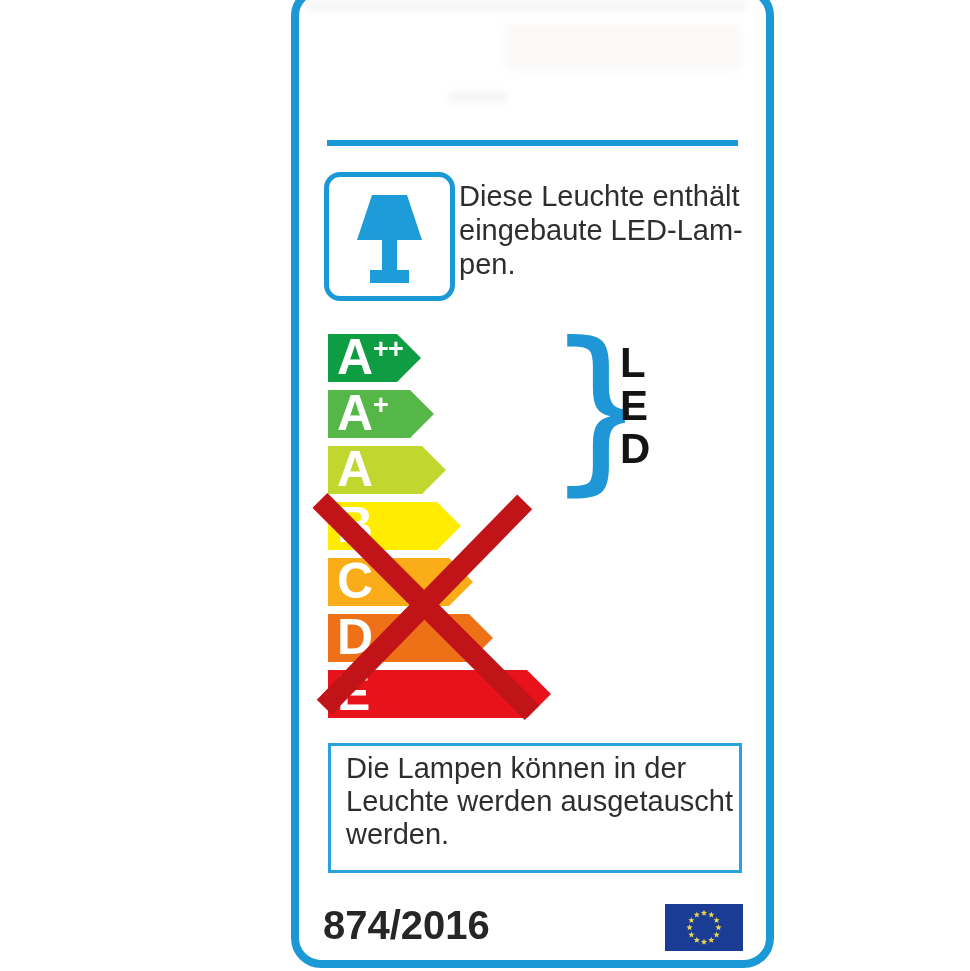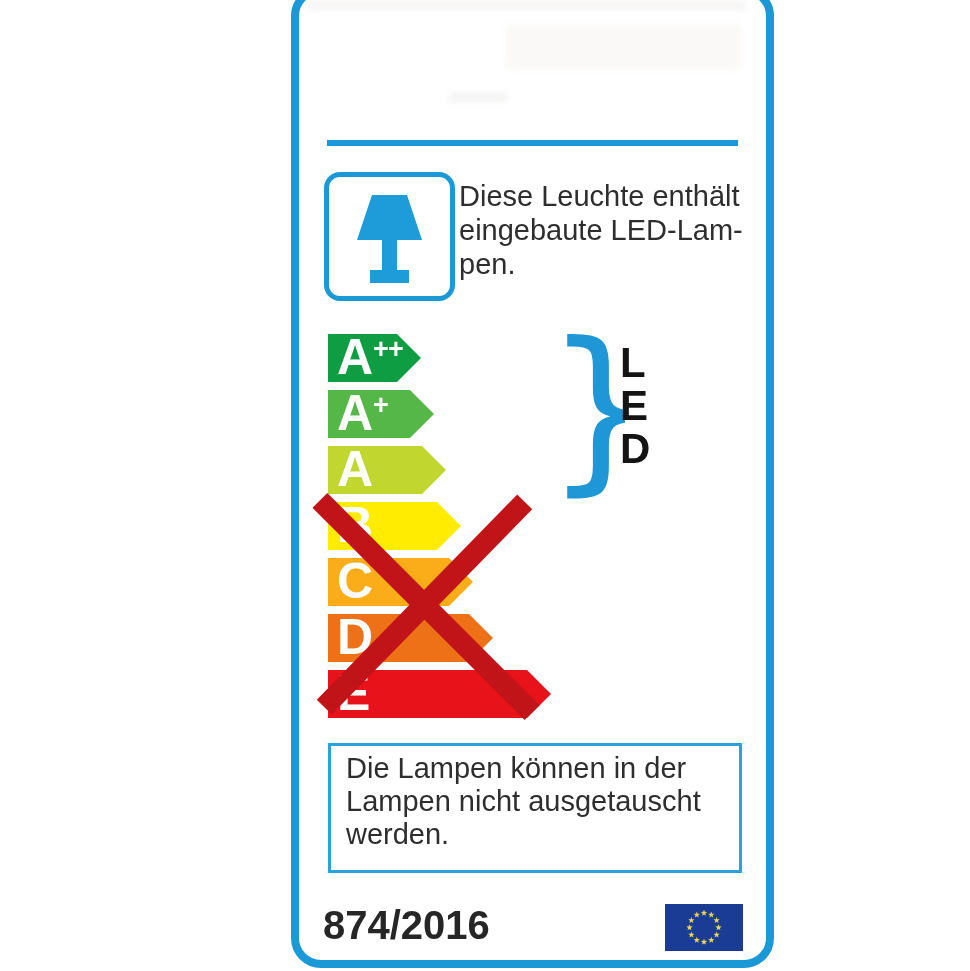--- a/index.html
+++ b/index.html
@@ -128,21 +128,21 @@
 
   <svg class="abs" style="left:492px; top:324px;" width="82" height="182">
     <text x="2" y="146" font-size="178" font-family="DejaVu Sans, sans-serif" fill="#1f96d6" style="fill: rgb(31, 150, 214);">}</text>
   </svg>
   <div class="abs led-text">L
 E
 D</div>
 
   <div class="abs note-box" style="border-color: rgb(42, 163, 220);"></div>
   <div class="abs note-text">Die Lampen können in der
-Lampen nicht ausgetauscht
+Leuchte werden ausgetauscht
 werden.</div>
 
   <div class="abs regulation">874/2016</div>
 
   <svg class="abs" style="left:614px; top:904px;" width="78" height="47">
     <defs>
       <symbol id="star" viewBox="-4.2 -4.2 8.4 8.4">
         <polygon points="0,-4 1,-1.38 3.8,-1.24 1.62,0.53 2.35,3.24 0,1.7 -2.35,3.24 -1.62,0.53 -3.8,-1.24 -1,-1.38"></polygon>
       </symbol>
     </defs>

